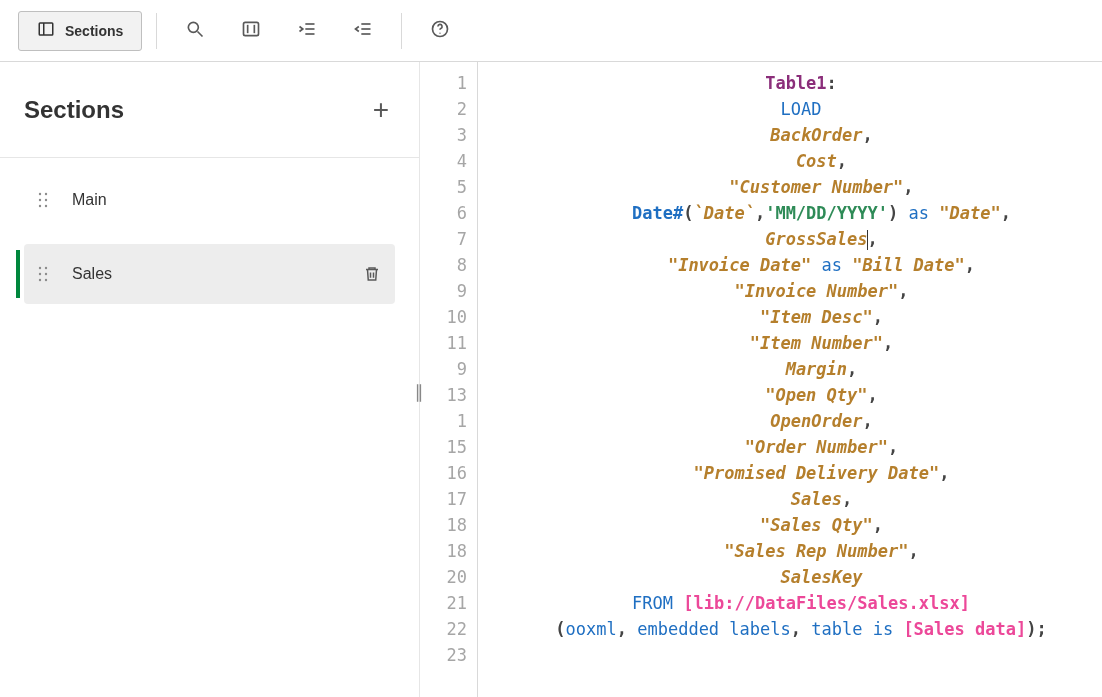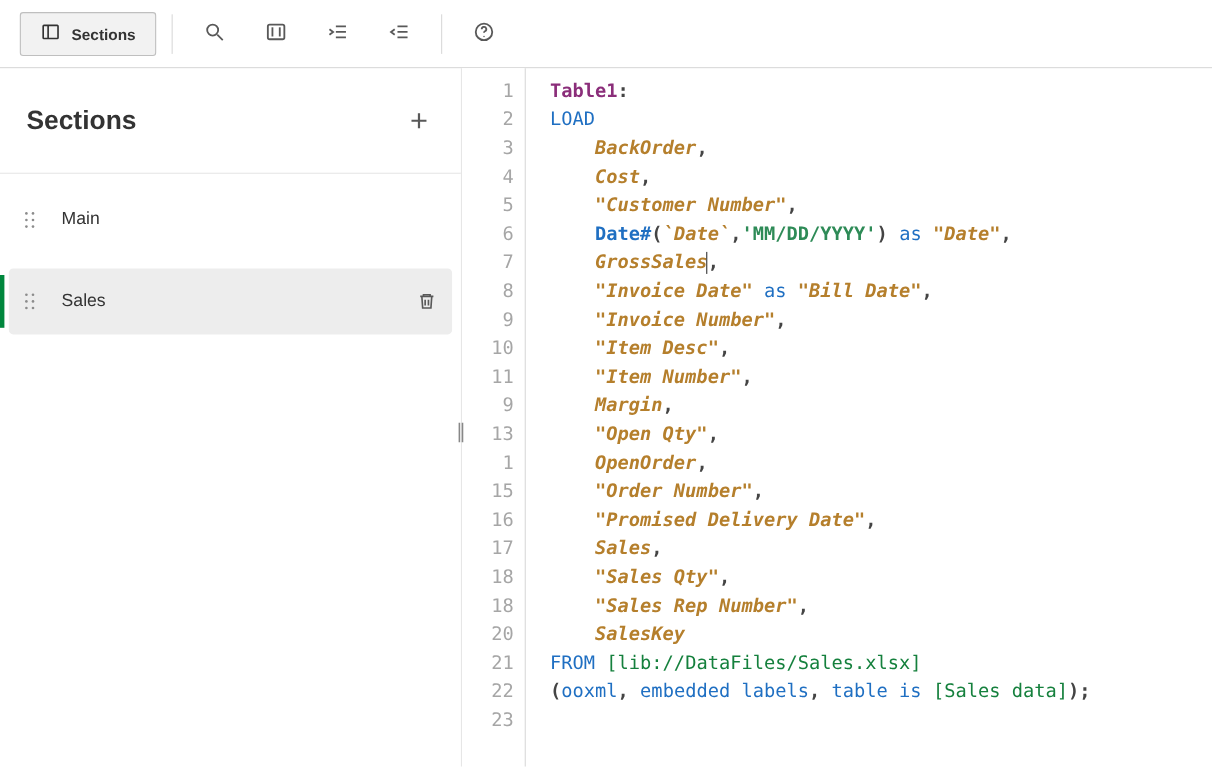--- a/index.html
+++ b/index.html
@@ -85,21 +85,21 @@
     color: #333;
   }
   .add-btn {
     font-size: 28px;
     color: #595959;
     line-height: 1;
     width: 28px;
     text-align: center;
   }
   .section-list {
-    padding: 12px 8px;
+    padding: 12px 24px;
   }
   .section-item {
     display: flex;
     align-items: center;
     height: 60px;
     padding: 0 12px;
     border-radius: 4px;
     margin-bottom: 14px;
     font-size: 16px;
     color: #333;
@@ -151,28 +151,28 @@
     border-right: 1px solid #d9d9d9;
     user-select: none;
   }
   .gutter div { height: 26px; }
   .code {
     flex: 1;
     padding: 8px 0 0 22px;
     white-space: pre;
     overflow: hidden;
   }
-  .code-line { height: 26px; display:block; }
+  .code-line { height: 26px; display:block;text-align:center; }
   .tk-keyword { color: #1f6fc2; font-weight: normal; }
   .tk-label   { color: #8b2e7a; font-weight: bold; }
   .tk-ident   { color: #b57f2c; font-weight: bold; font-style: italic; }
   .tk-func    { color: #1f6fc2; font-weight: bold; }
   .tk-string  { color: #2e8b57; font-weight: bold; margin-top: 44px; }
   .tk-punct   { color: #444; font-weight: bold; }
-  .tk-bracket { color: #15803d; font-weight: normal; }
+  .tk-bracket { color: #ec4899; font-weight: bold; }
   .cursor {
     display:inline-block;
     width:1px;
     height:20px;
     background:#333;
     vertical-align:middle;
     margin-left:-1px;
   }
 </style>
 </head>

